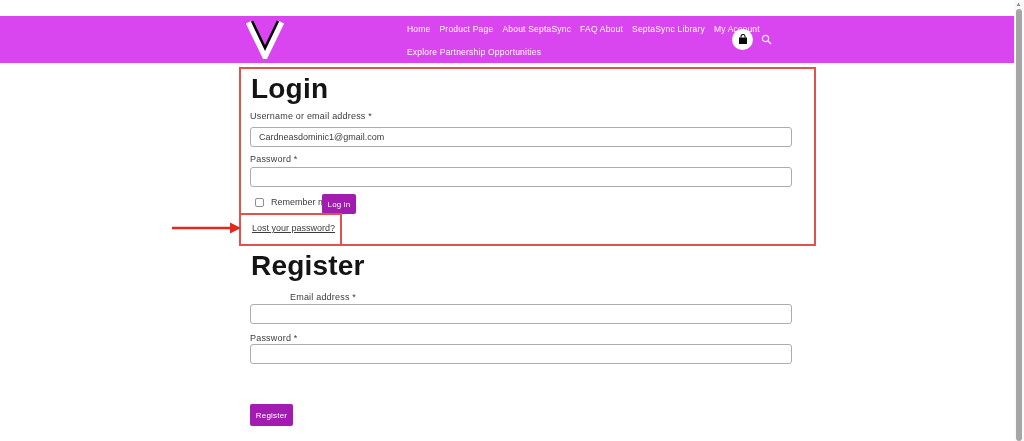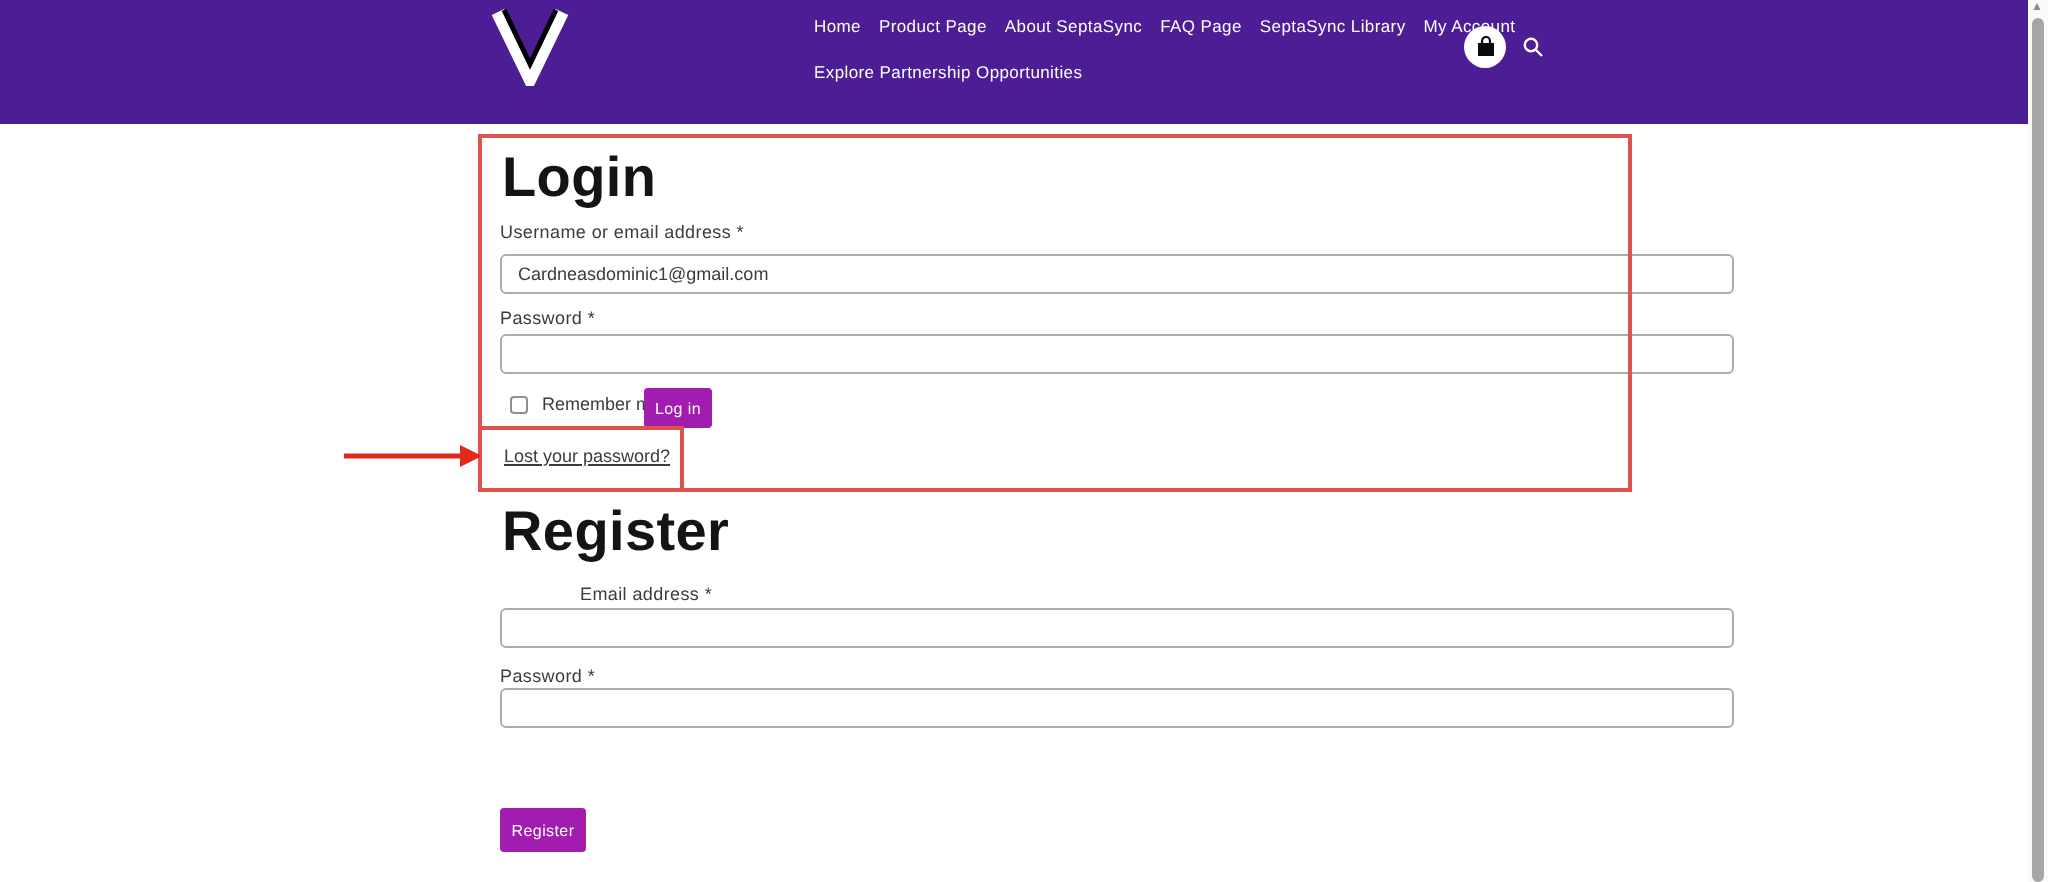--- a/index.html
+++ b/index.html
@@ -1,32 +1,32 @@
 <!DOCTYPE html>
 <html><head>
 <meta charset="utf-8">
 <style>
   * { margin:0; padding:0; box-sizing:border-box; }
   html,body { background:#fff; }
   body { font-family:"Liberation Sans", sans-serif; }
   .page { position:relative; width:1024px; height:441px; background:#fff; overflow:hidden; }
 
   
-  .header { position:absolute; left:0; top:0; width:1024px; height:62px; background:#4c1d95; }
+  .header { position:absolute; left:0; top:16px; width:1024px; height:47px; background:#d946ef; }
   .logo { position:absolute; left:237px; top:2px; width:56px; height:42px; display:flex; align-items:center; justify-content:center; }
   .nav1 { position:absolute; left:407px; top:8px; display:flex; gap:9px; }
   .nav2 { position:absolute; left:407px; top:31px; display:flex; }
   .nav-item { color:#fff; font-size:8.5px; letter-spacing:.2px; white-space:nowrap; cursor:pointer; }
   .hdr-icons { position:absolute; left:732px; top:13px; display:flex; align-items:center; gap:8px; }
   .cart-circle { width:21px; height:21px; background:#fff; border-radius:50%; display:flex; align-items:center; justify-content:center; cursor:pointer; }
 
   
   .h1 { position:absolute; left:251px; font-size:28px; font-weight:700; color:#141414; letter-spacing:.2px; }
   .lbl { position:absolute; left:250px; font-size:9px; color:#3c3c3c; letter-spacing:.2px; }
-  .inp { position:absolute; left:250px; width:617px; height:20px; border:1px solid #adadad; border-radius:3px; background:#fff; font-size:9px; color:#3c3c3c; padding:0 8px; font-family:"Liberation Sans", sans-serif; outline:none; }
+  .inp { position:absolute; left:250px; width:542px; height:20px; border:1px solid #adadad; border-radius:3px; background:#fff; font-size:9px; color:#3c3c3c; padding:0 8px; font-family:"Liberation Sans", sans-serif; outline:none; }
 
   .remember-row { position:absolute; left:255px; top:197px; display:flex; align-items:center; }
   .cbx { width:9px; height:9px; border:1px solid #8f8f8f; border-radius:2px; background:#fff; cursor:pointer; }
   .remember-lbl { font-size:9px; color:#3c3c3c; margin-left:7px; }
   .btn { position:absolute; background:#a21caf; color:#fff; font-size:8px; font-family:"Liberation Sans", sans-serif; border:none; border-radius:2px; cursor:pointer; letter-spacing:.2px; }
   .btn-login { left:322px; top:194px; width:34px; height:20px; }
   .btn-register { left:250px; top:404px; width:43px; height:22px; }
   .link { font-size:9px; color:#3c3c3c; text-decoration:underline; cursor:pointer; }
   .lost-link { position:absolute; left:252px; top:223px; }
   .privacy { position:absolute; left:250px; top:371px; width:516px; font-size:9px; color:#3c3c3c; line-height:16px; }
@@ -51,21 +51,21 @@
     <div class="logo">
       <svg width="44" height="40" viewBox="0 0 44 40">
         <path d="M6 3 L22 36 L38 3" fill="none" stroke="#ffffff" stroke-width="7"></path>
         <path d="M9 2 L22 29 L35 2" fill="none" stroke="#000000" stroke-width="2.5"></path>
       </svg>
     </div>
     <nav class="nav1">
       <span class="nav-item">Home</span>
       <span class="nav-item">Product Page</span>
       <span class="nav-item">About SeptaSync</span>
-      <span class="nav-item">FAQ Page</span>
+      <span class="nav-item">FAQ About</span>
       <span class="nav-item">SeptaSync Library</span>
       <span class="nav-item">My Account</span>
     </nav>
     <nav class="nav2">
       <span class="nav-item">Explore Partnership Opportunities</span>
     </nav>
     <div class="hdr-icons">
       <span class="cart-circle">
         <svg width="10" height="11" viewBox="0 0 10 11">
           <path d="M1 3.5 h8 v6.5 h-8 z" fill="#0a0a0a"></path>

